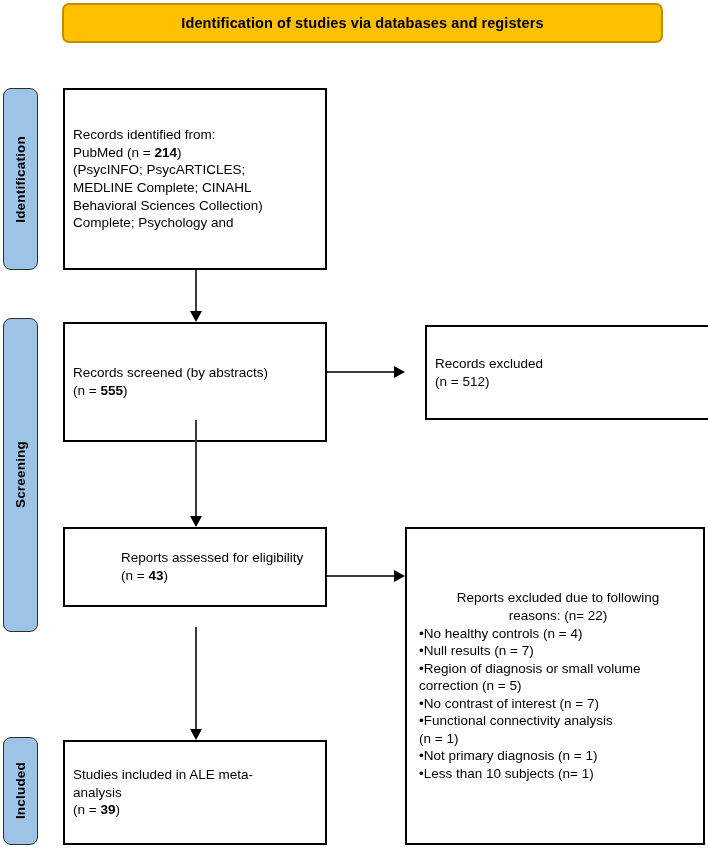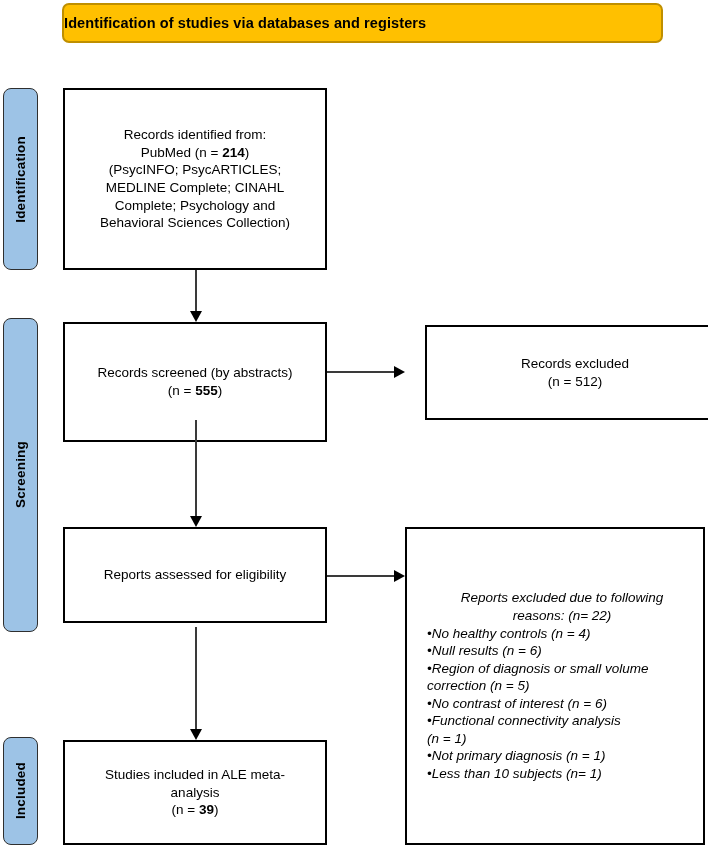--- a/index.html
+++ b/index.html
@@ -26,20 +26,21 @@
     left: 62px;
     top: 3px;
     width: 601px;
     height: 40px;
     background: #FFC000;
     border: 2px solid #BF8F00;
     border-radius: 7px;
     box-sizing: border-box;
     display: flex;
     align-items: center;
+    justify-content: center;
   }
   .banner-text {
     font-size: 14.5px;
     font-weight: bold;
     letter-spacing: 0.1px;
     color: #000000;
     text-align: center;
   }
 
   
@@ -77,34 +78,32 @@
     display: flex;
     align-items: center;
     justify-content: center;
   }
   .box-inner {
     width: 100%;
     padding: 0 8px;
     box-sizing: border-box;
     font-size: 13.5px;
     line-height: 1.30;
-    text-align: center;
   }
   .box-inner.left-align {
     text-align: left;
-    padding: 0 6px 0 20px;
-    font-style: italic;
+    padding: 0 6px 0 12px;
   }
   .ctr { text-align: center; }
   b { font-weight: bold; }
 
   
   #box-identified { left: 63px;  top: 88px;  width: 264px; height: 182px; }
   #box-screened   { left: 63px;  top: 322px; width: 264px; height: 120px; }
-  #box-eligible   { left: 63px;  top: 527px; width: 264px; height: 96px; }
+  #box-eligible   { left: 63px;  top: 527px; width: 264px; height: 80px; padding-left: 48px; }
   #box-included   { left: 63px;  top: 740px; width: 264px; height: 105px; }
 
   
   #box-excluded-records { left: 405px; top: 325px; width: 300px; height: 95px; margin-left: 20px; }
   #box-excluded-reports { left: 405px; top: 527px; width: 300px; height: 318px; }
 
   
   .conn {
     position: absolute;
   }
@@ -173,22 +172,22 @@
   <div class="stage-bar" id="stage-included">
     <span class="stage-label">Included</span>
   </div>
 
   <div class="box" id="box-identified">
     <div class="box-inner">
       <div>Records identified from:</div>
       <div><span>PubMed (n = </span><b>214</b><span>)</span></div>
       <div>(PsycINFO; PsycARTICLES;</div>
       <div>MEDLINE Complete; CINAHL</div>
+      <div>Behavioral Sciences Collection)</div>
       <div>Complete; Psychology and</div>
-      <div>Behavioral Sciences Collection)</div>
     </div>
   </div>
 
   <div class="conn" id="arrow-ident-to-screened">
     <div class="v-line"></div>
     <div class="v-head"></div>
   </div>
 
   <div class="box" id="box-screened">
     <div class="box-inner">
@@ -210,37 +209,38 @@
   </div>
 
   <div class="conn" id="arrow-screened-to-eligible">
     <div class="v-line"></div>
     <div class="v-head"></div>
   </div>
 
   <div class="box" id="box-eligible">
     <div class="box-inner">
       <div>Reports assessed for eligibility</div>
+      <div><span>(n = </span><b>43</b><span>)</span></div>
     </div>
   </div>
 
   <div class="conn" id="arrow-eligible-to-reports">
     <div class="h-line"></div>
     <div class="h-head"></div>
   </div>
 
   <div class="box" id="box-excluded-reports">
     <div class="box-inner left-align">
       <div class="ctr">Reports excluded due to following</div>
       <div class="ctr">reasons: (n= 22)</div>
       <div>•No healthy controls (n = 4)</div>
-      <div>•Null results (n = 6)</div>
+      <div>•Null results (n = 7)</div>
       <div>•Region of diagnosis or small volume</div>
       <div>correction (n = 5)</div>
-      <div>•No contrast of interest (n = 6)</div>
+      <div>•No contrast of interest (n = 7)</div>
       <div>•Functional connectivity analysis</div>
       <div> (n = 1)</div>
       <div>•Not primary diagnosis (n = 1)</div>
       <div>•Less than 10 subjects (n= 1)</div>
     </div>
   </div>
 
   <div class="conn" id="arrow-eligible-to-included">
     <div class="v-line"></div>
     <div class="v-head"></div>

